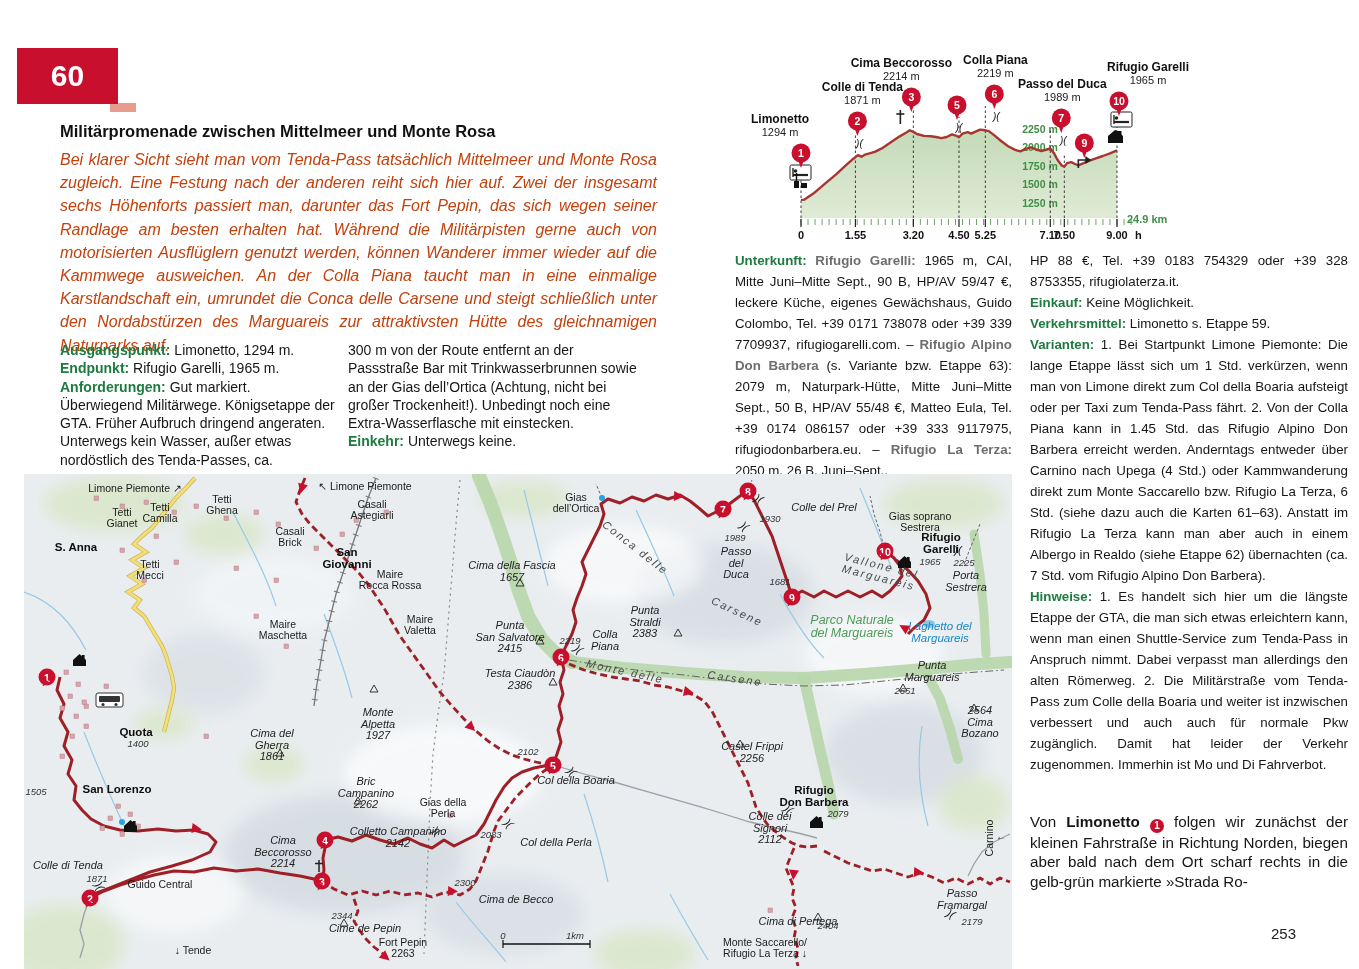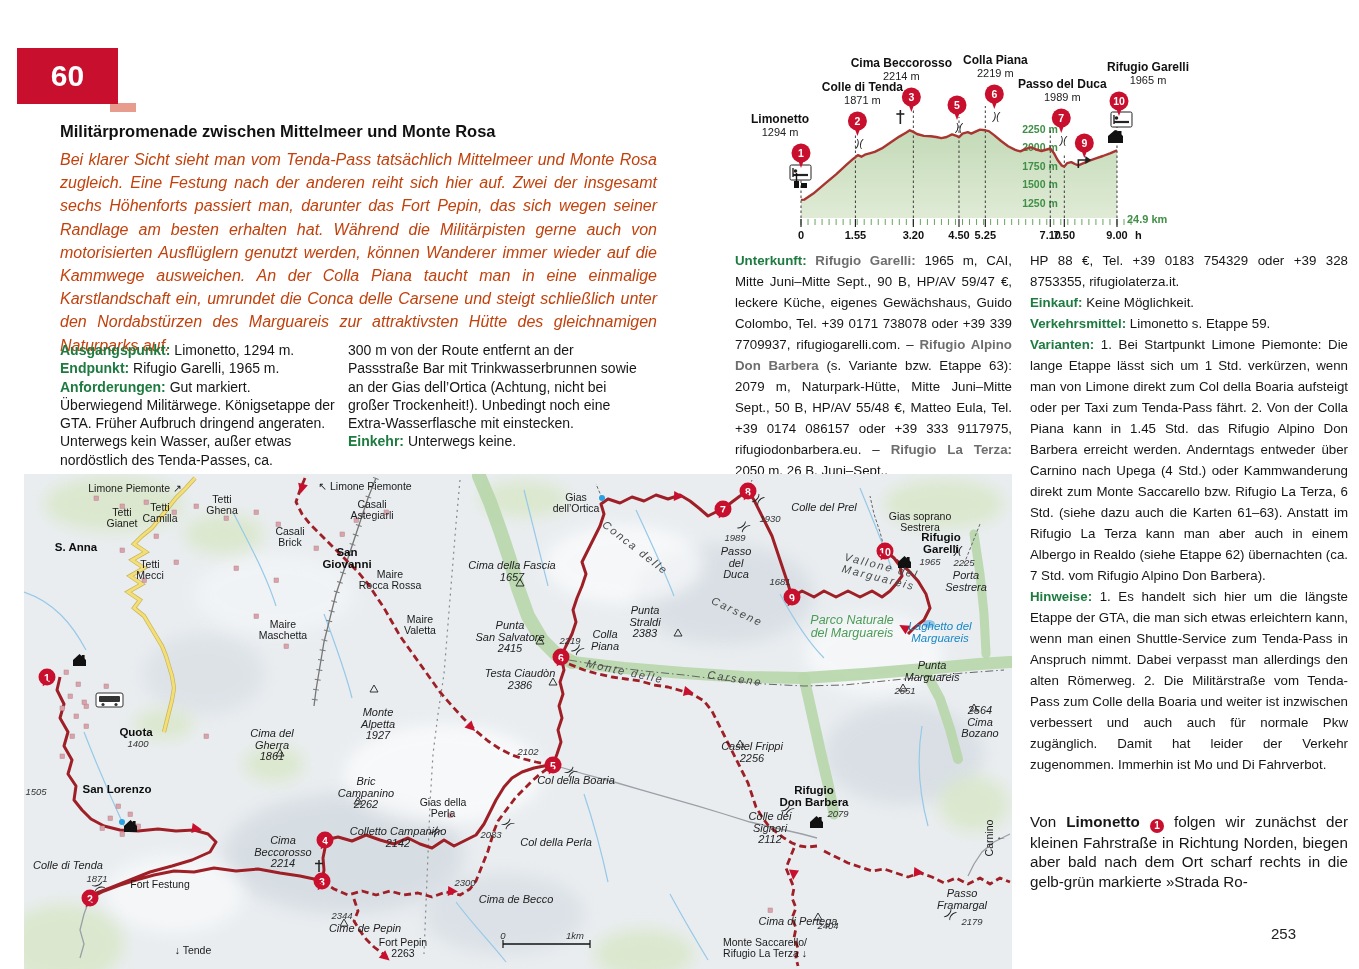--- a/index.html
+++ b/index.html
@@ -474,21 +474,21 @@
 Bozano</div>
         <div class="ml b" style="left: 112px; top: 258px;">Quota</div>
         <div class="ml e" style="left: 114px; top: 270px;">1400</div>
         <div class="ml e" style="left: 12px; top: 318px;">1505</div>
         <div class="ml b" style="left: 93px; top: 315px;">San Lorenzo</div>
         <div class="ml i" style="left: 248px; top: 271px;">Cima del
 Gherra
 1861</div>
         <div class="ml i" style="left: 44px; top: 392px;">Colle di Tenda</div>
         <div class="ml e" style="left: 73px; top: 405px;">1871</div>
-        <div class="ml n" style="left: 136px; top: 411px;">Fort Festung</div>
+        <div class="ml n" style="left: 136px; top: 411px;">Guido Central</div>
         <div class="ml n" style="left: 169px; top: 477px;">↓ Tende</div>
         <div class="ml i" style="left: 259px; top: 378px;">Cima
 Beccorosso
 2214</div>
         <div class="ml i" style="left: 342px; top: 319px;">Bric
 Campanino
 2262</div>
         <div class="ml i" style="left: 374px; top: 364px;">Colletto Campanino
 2142</div>
         <div class="ml n" style="left: 419px; top: 334px;">Gias della

